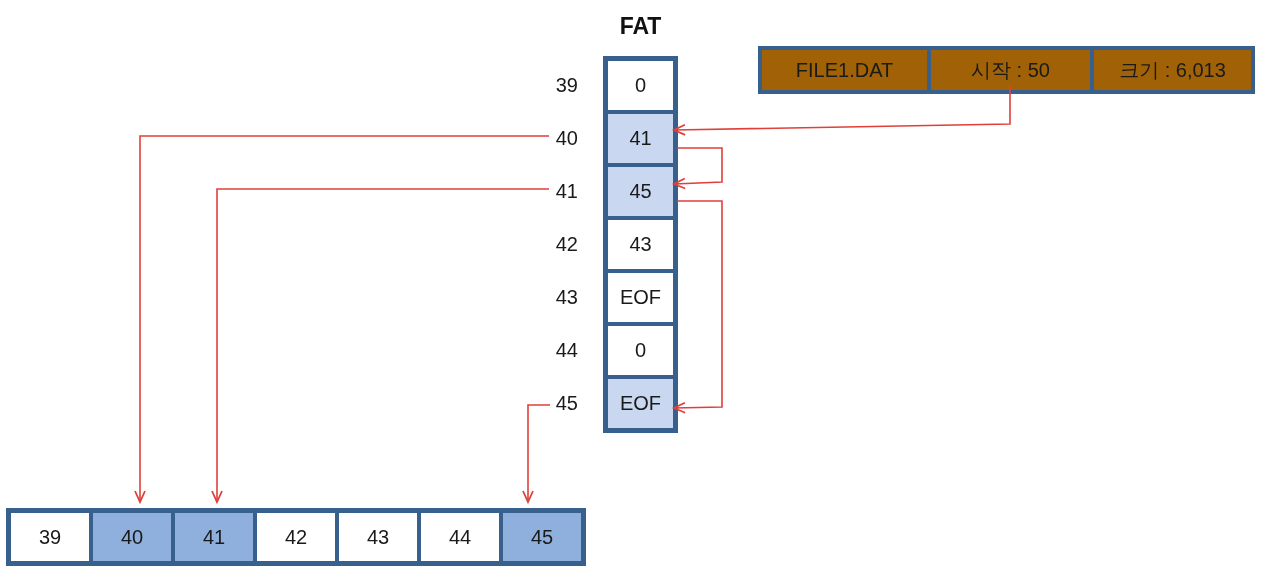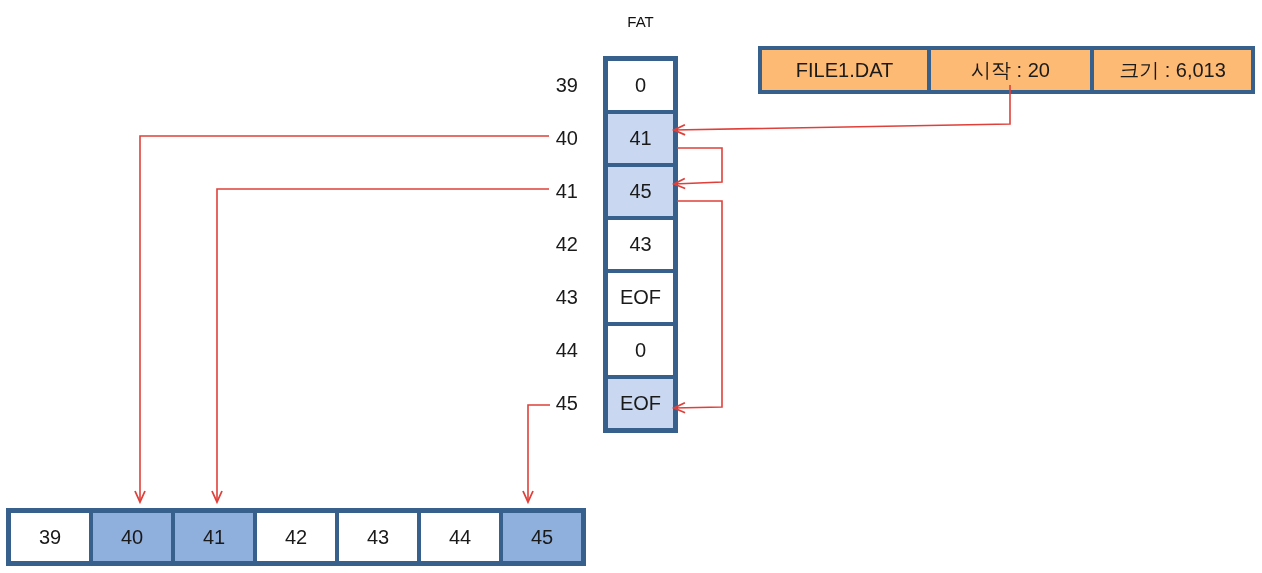--- a/index.html
+++ b/index.html
@@ -14,22 +14,22 @@
     position: relative;
     width: 1262px;
     height: 573px;
     background: #ffffff;
     font-family: "Liberation Sans", "DejaVu Sans", sans-serif;
     color: #1a1a1a;
     overflow: hidden;
   }
   .title {
     position: absolute;
-    font-weight: normal;
-    font-size: 15px;
+    font-weight: bold;
+    font-size: 23px;
     text-align: center;
     color: #111;
     white-space: nowrap;
   }
   .fat-title   { left: 603px; top: 13px;  width: 75px;  }
   .dir-title   { left: 787px; top: 11px;  width: 300px; }
   .data-title  { left: 281px; top: 471px; width: 212px; }
 
   
   .fat-col {
@@ -66,21 +66,21 @@
   
   .dir-box {
     position: absolute;
     left: 758px; top: 46px;
     width: 497px; height: 48px;
     border: 4px solid var(--box-border);
     background: var(--box-border);
     display: flex;
   }
   .dir-cell {
-    background: #fdba74;
+    background: #a16207;
     margin-right: 4px;
     display: flex;
     align-items: center;
     justify-content: center;
     font-size: 20px;
     white-space: nowrap;
   }
   .dir-cell:last-child { margin-right: 0; }
   .dir-cell.c0 { width: 165px; }
   .dir-cell.c1 { width: 159px; }
@@ -122,21 +122,21 @@
 </style>
 </head>
 <body>
 
 <div class="stage">
 
   <div class="title fat-title">FAT</div>
 
   <div class="dir-box">
     <div class="dir-cell c0">FILE1.DAT</div>
-    <div class="dir-cell c1">시작 : 20</div>
+    <div class="dir-cell c1">시작 : 50</div>
     <div class="dir-cell c2">크기 : 6,013</div>
   </div>
 
   <div class="fat-index" style="top:74px">39</div>
   <div class="fat-index" style="top:127px">40</div>
   <div class="fat-index" style="top:180px">41</div>
   <div class="fat-index" style="top:233px">42</div>
   <div class="fat-index" style="top:286px">43</div>
   <div class="fat-index" style="top:339px">44</div>
   <div class="fat-index" style="top:392px">45</div>

